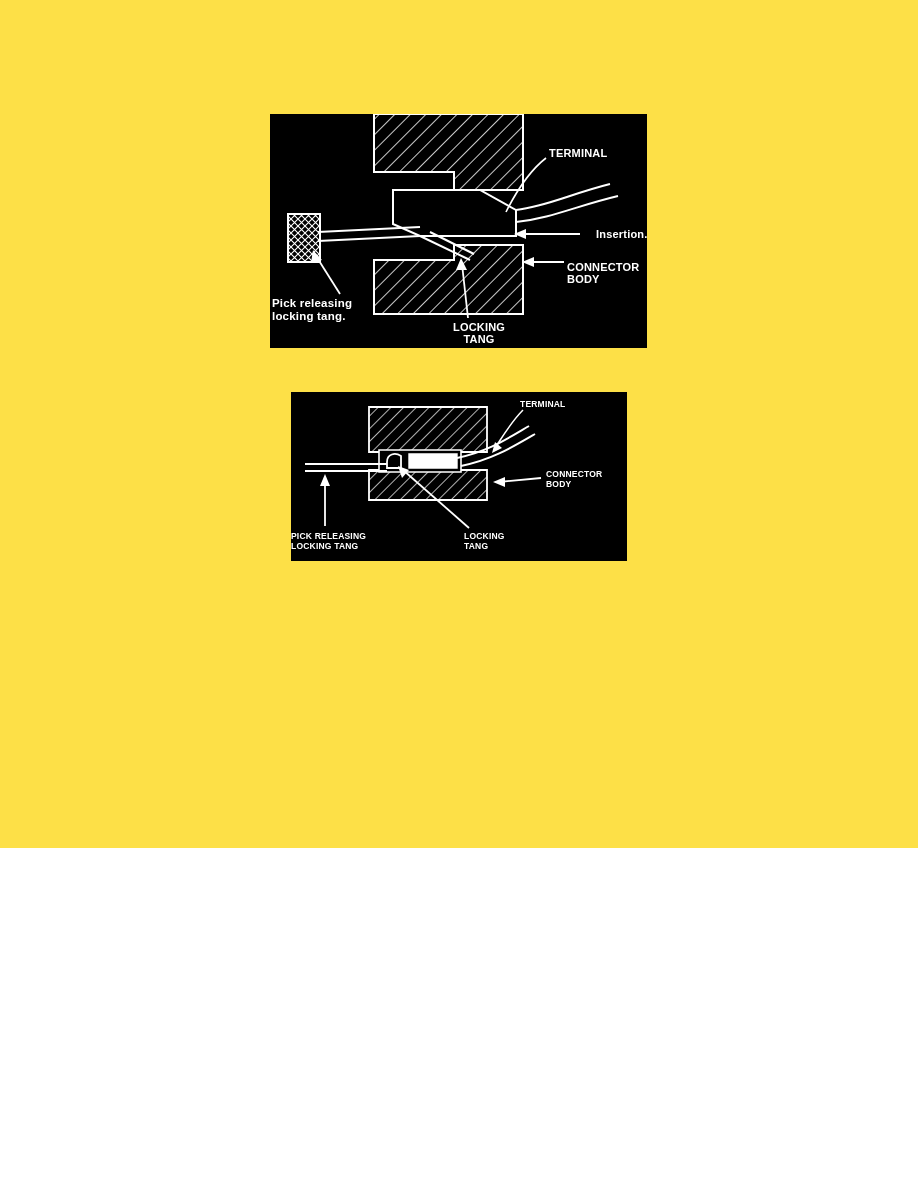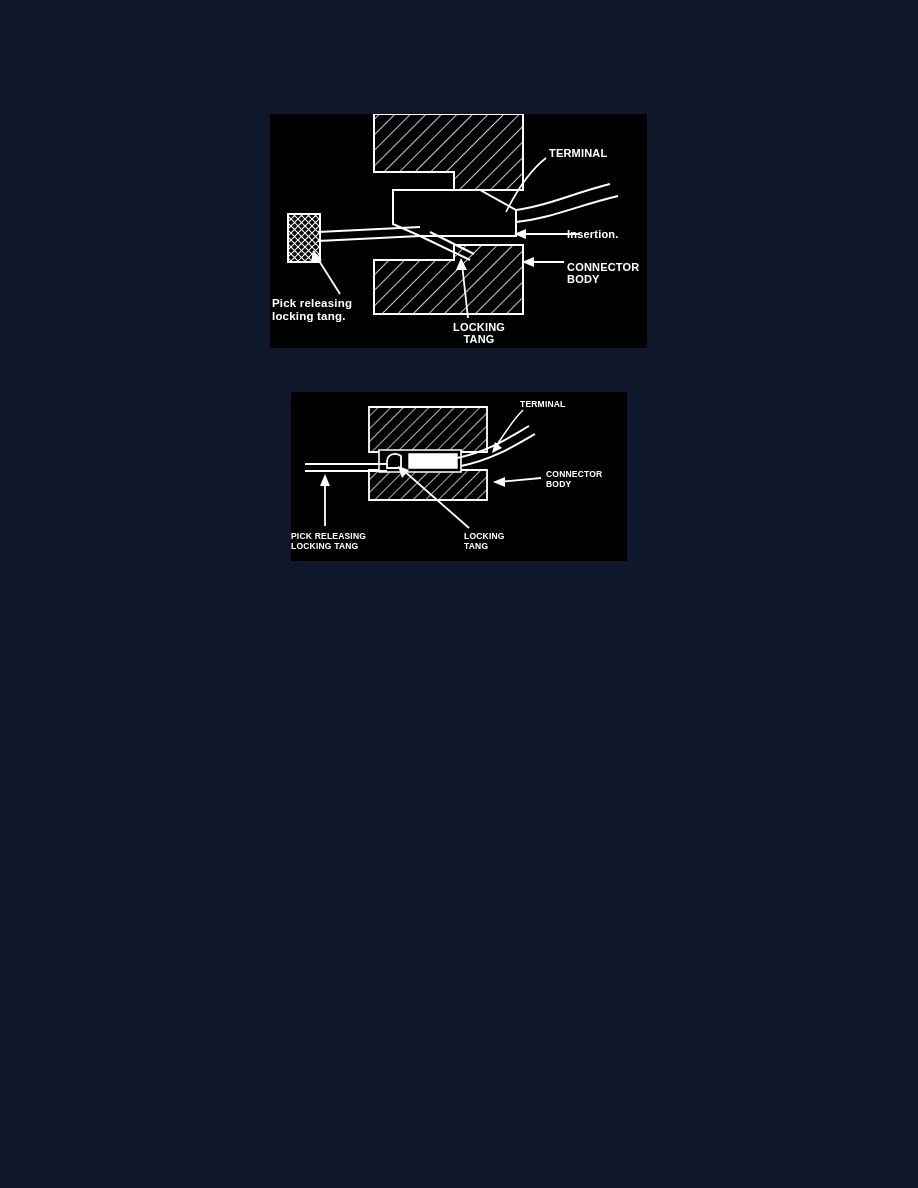--- a/index.html
+++ b/index.html
@@ -12,22 +12,22 @@
     height: 1188px;
     position: relative;
     font-family: "Liberation Sans", sans-serif;
     overflow: hidden;
   }
 
   .page {
     position: absolute;
     left: 0; top: 0;
     width: 918px;
-    height: 1188px;
-    background: #0f172a;
+    height: 848px;
+    background: #fde047;
   }
 
   
   .figure {
     position: absolute;
     background: #000000;
     overflow: hidden;
   }
   #figure-1 {
     left: 270px;
@@ -55,21 +55,21 @@
     color: #ffffff;
     font-family: "Liberation Sans", sans-serif;
     font-weight: bold;
     line-height: 1.12;
     white-space: pre;
     letter-spacing: 0.2px;
   }
 
   
   #f1-terminal      { left: 279px; top: 33px;  font-size: 11px; }
-  #f1-insertion     { left: 297px; top: 114px; font-size: 11px; }
+  #f1-insertion     { left: 326px; top: 114px; font-size: 11px; }
   #f1-connector     { left: 297px; top: 147px; font-size: 11px; }
   #f1-pick          { left: 2px;   top: 183px; font-size: 11.5px; }
   #f1-locking       { left: 183px; top: 207px; font-size: 11px; text-align: center; }
 
   
   #f2-terminal      { left: 229px; top: 8px;   font-size: 8.5px; }
   #f2-connector     { left: 255px; top: 78px;  font-size: 8.5px; }
   #f2-pick          { left: 0px;   top: 140px; font-size: 8.5px; }
   #f2-locking       { left: 173px; top: 140px; font-size: 8.5px; }
 </style>

